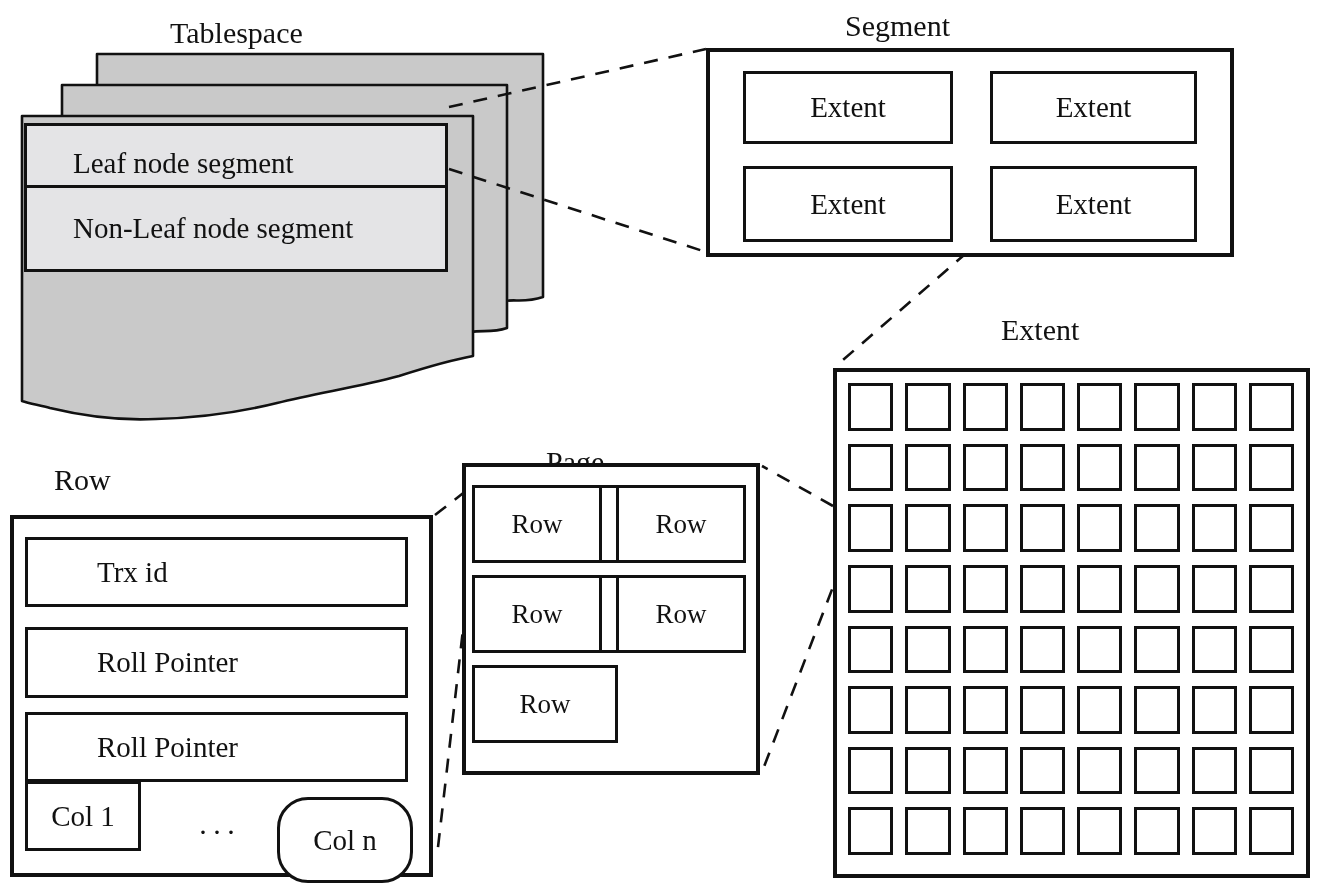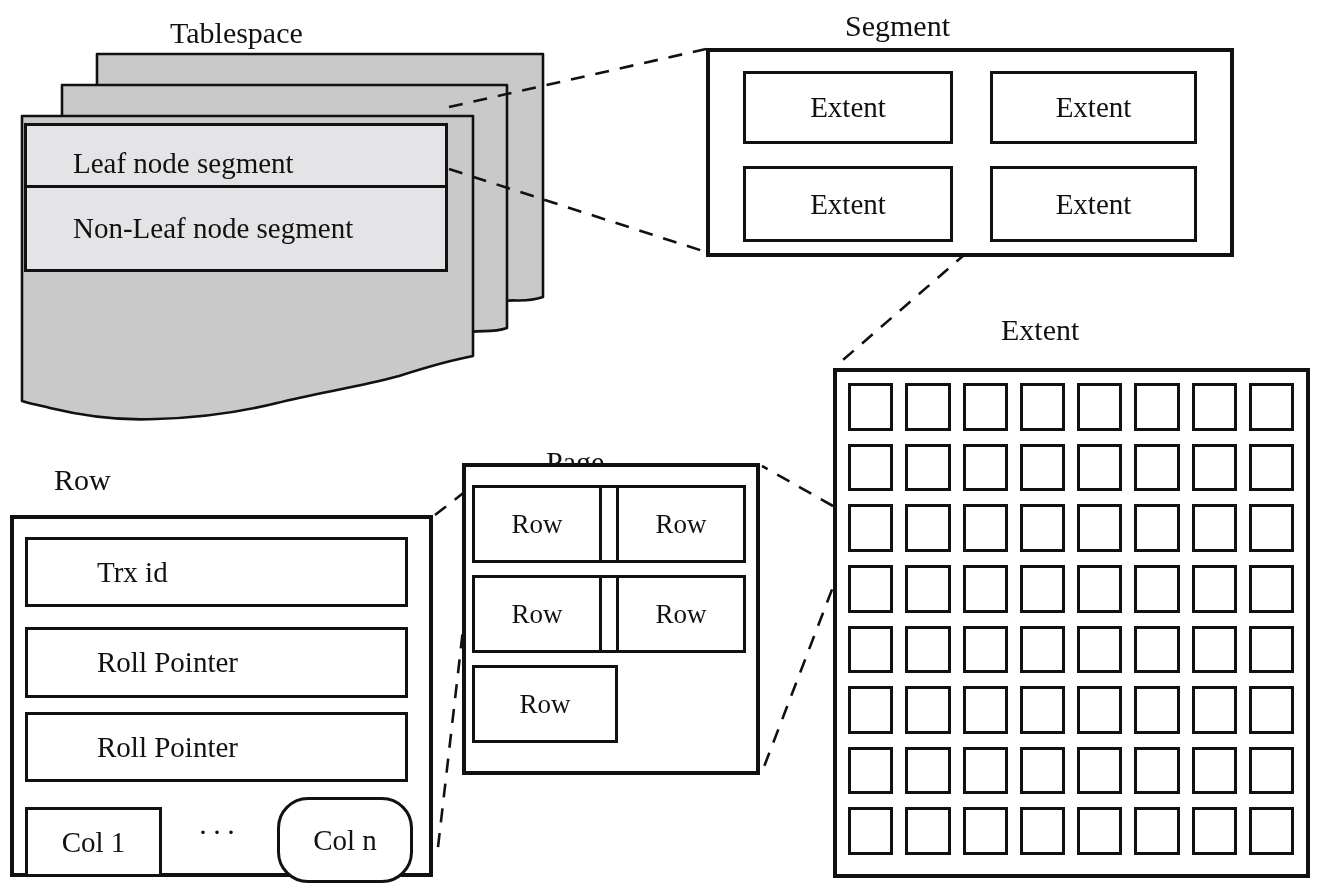--- a/index.html
+++ b/index.html
@@ -197,21 +197,21 @@
   <div class="abs frame" style="left:10px;top:515px;width:423px;height:362px;">
     <div class="abs field" style="left:11px;top:18px;width:383px;height:70px;">
       <span>Trx id</span>
     </div>
     <div class="abs field" style="left:11px;top:108px;width:383px;height:71px;">
       <span>Roll Pointer</span>
     </div>
     <div class="abs field" style="left:11px;top:193px;width:383px;height:70px;">
       <span>Roll Pointer</span>
     </div>
-    <div class="abs field colcell" style="left:11px;top:288px;width:137px;height:70px;justify-content:center;">
+    <div class="abs field colcell" style="left:11px;top:262px;width:116px;height:70px;justify-content:center;">
       <span>Col 1</span>
     </div>
     <div class="abs dots" style="left:158px;top:278px;width:94px;height:70px;">···</div>
     <div class="abs field colcell" style="left:263px;top:278px;width:136px;height:86px;border-radius:31px;">
       <span>Col n</span>
     </div>
   </div>
 
 </div>
 

